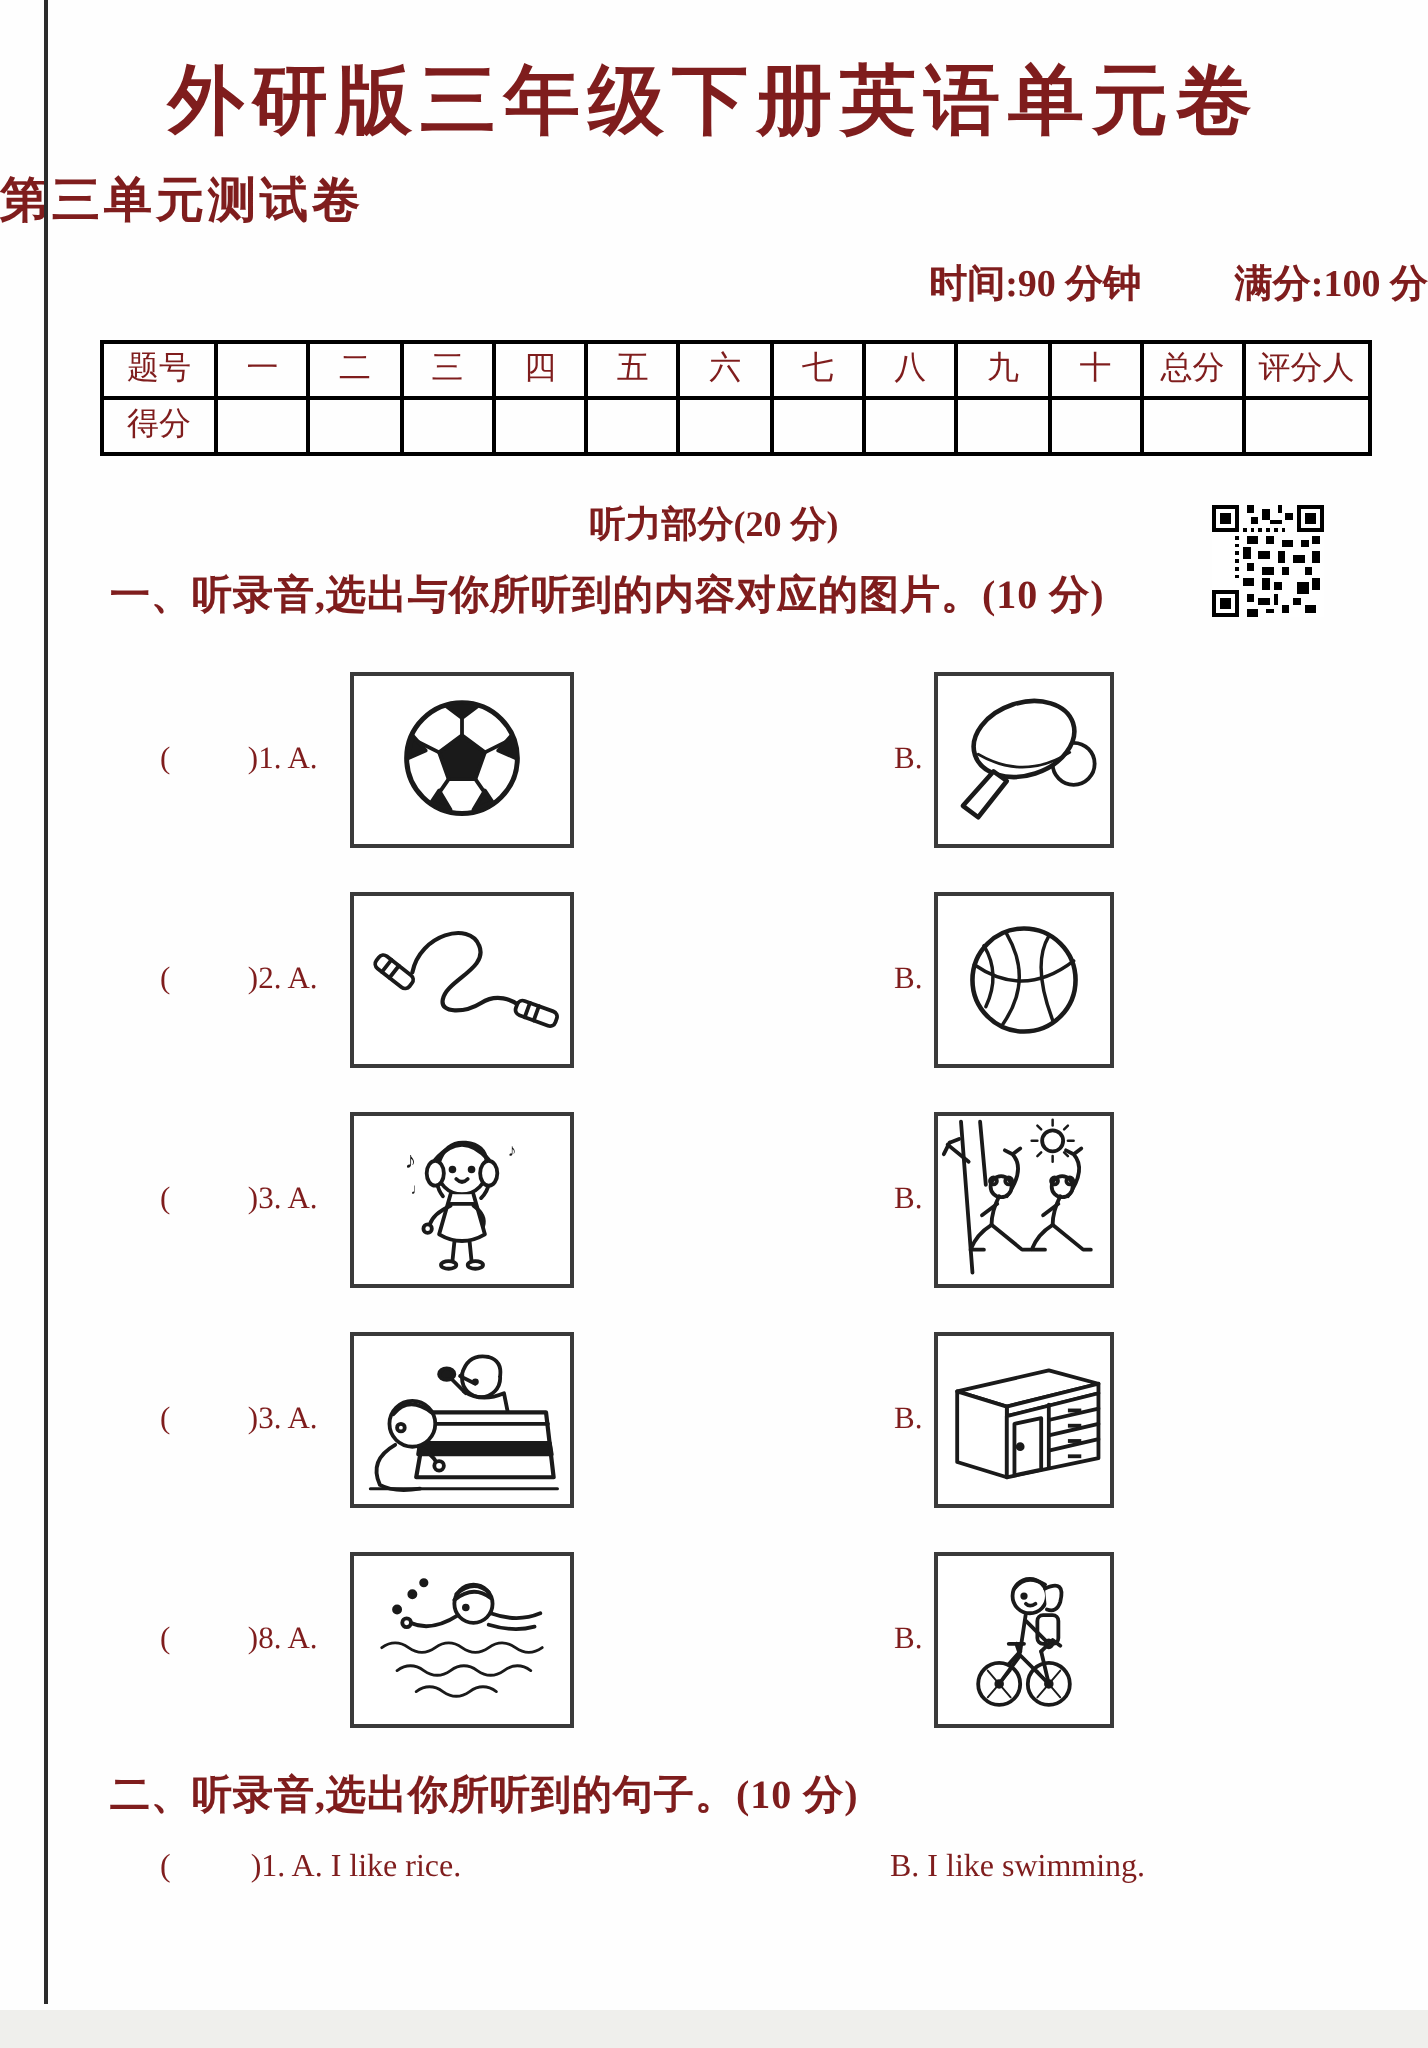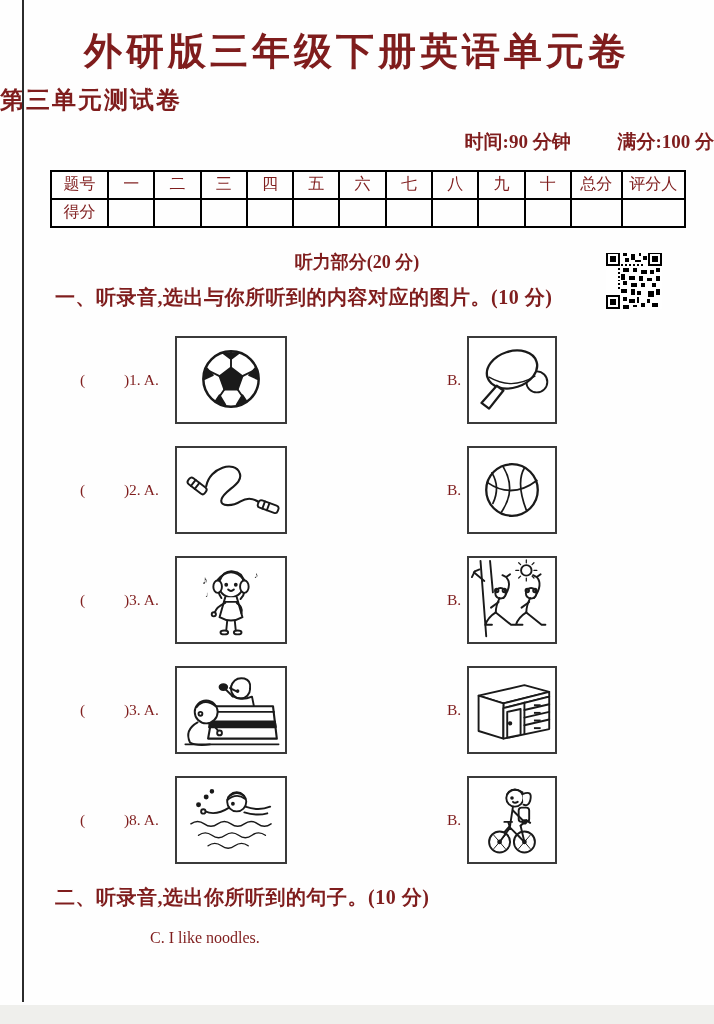--- a/index.html
+++ b/index.html
@@ -408,16 +408,20 @@
             <line x1="64" y1="60" x2="52" y2="74" stroke-width="1"></line>
           <path d="M32,67 L43,52 L58,67 M43,52 L41,46 M37,46 L45,46 M54,50 L60,44 L64,47"></path>
           <path d="M54,50 L58,67"></path>
         </g>
       </svg>
     </div>
   </div>
 
   <div class="sec-head p2">二、听录音,选出你所听到的句子。(10 分)</div>
 
-  <div class="p2-c">C. I like noodles.</div>
+  <div class="p2-row">
+    <span class="p2-bracket">(          )1.</span>
+    <span>A. I like rice.</span>
+    <span class="p2-b">B. I like swimming.</span>
+  </div>
 
   <div class="scan-bottom"></div>
 </div>
 
 </body></html>

